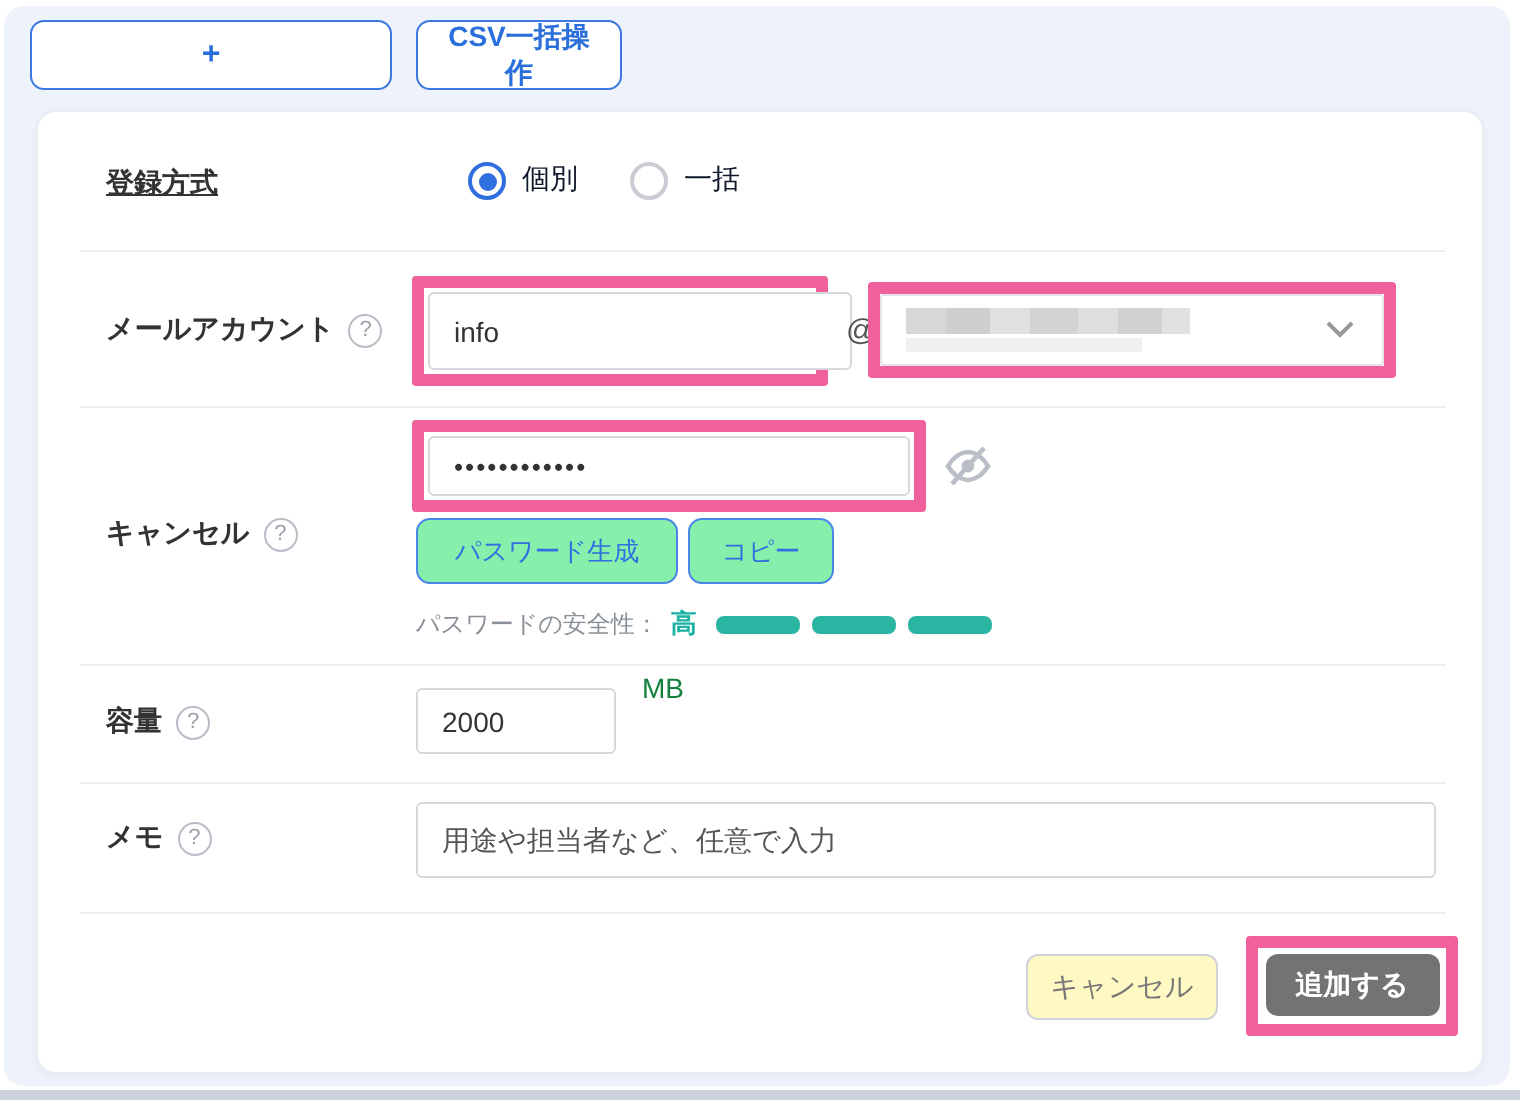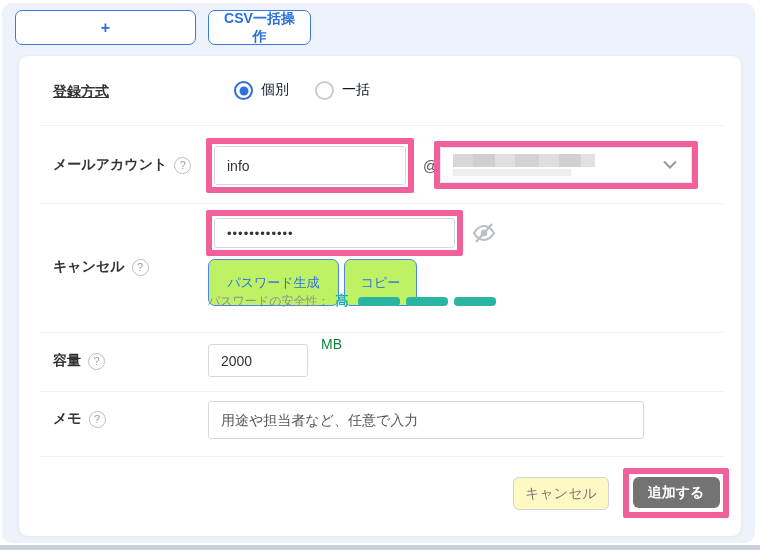--- a/index.html
+++ b/index.html
@@ -75,21 +75,21 @@
   }
   .blurwrap { display:flex; flex-direction:column; gap:2px; }
   .blur1 {
     width:142px; height:13px;
     background:linear-gradient(90deg,#d7d7d7 0 20px,#cfcfcf 20px 42px,#e0e0e0 42px 62px,#d3d3d3 62px 86px,#dedede 86px 106px,#d1d1d1 106px 128px,#e1e1e1 128px 142px);
   }
   .blur2 { width:118px; height:7px; background:#efefef; }
   .chev { position:absolute; right:14px; top:50%; transform:translateY(-50%); }
   
   .pwbtn {
-    position:absolute; height:47px; background:#bef264; border:1px solid #4a86e8; border-radius:7px;
+    position:absolute; height:33px; background:#86efac; border:1px solid #4a86e8; border-radius:7px;
     color:#2f6fe0; font-size:13px; display:flex; align-items:center; justify-content:center;
     cursor:pointer; padding:0 10px;
   }
   .eye { position:absolute; cursor:pointer; }
   .strength { position:absolute; left:189px; display:flex; align-items:center; gap:6px; }
   .strength .slabel { font-size:12px; color:#8a9097; }
   .strength .sval { font-size:13px; color:#1db3a2; font-weight:bold; margin-right:4px; }
   .sbar { width:42px; height:9px; border-radius:4px; background:#29b5a2; }
   
   .btn-cancel {
@@ -133,21 +133,21 @@
     </div>
   </div>
   <div class="divider" style="top:69px;"></div>
 
   <div>
     <div class="flabel" style="top:100px;align-items:center;">
       <span>メールアカウント</span>
       <span class="qicon">?</span>
     </div>
     <div class="hl" style="left:187px; top:82px; width:208px; height:55px;">
-      <input class="tinput" style="width: 192px; height: 39px; margin: 2px;" type="text" value="info">
+      <input class="tinput" style="width: 212px; height: 39px; margin: 2px;" type="text" value="info">
     </div>
     <div class="at" style="left:404px; top:101px;">@</div>
     <div class="hl" style="left:415px; top:85px; width:264px; height:48px;">
       <div class="selectbox">
         <div class="blurwrap">
           <div class="blur1"></div>
           <div class="blur2"></div>
         </div>
         <svg class="chev" width="14" height="9" viewBox="0 0 14 9">
           <polyline points="1,1 7,7 13,1" fill="none" stroke="#999" stroke-width="2"></polyline>
@@ -165,21 +165,21 @@
     <div class="hl" style="left:187px; top:154px; width:257px; height:46px;">
       <input class="tinput" style="width: 241px; height: 30px; margin: 2px; letter-spacing: 1px; font-size: 13px;" type="text" value="••••••••••••">
     </div>
     <svg class="eye" style="left:452px; top:165px;" width="26" height="24" viewBox="0 0 26 24">
       <path d="M3 12 C6 7 10 5 13 5 C16 5 20 7 23 12 C20 17 16 19 13 19 C10 19 6 17 3 12 Z" fill="none" stroke="#b9bec7" stroke-width="2.2"></path>
       <circle cx="13" cy="12" r="3.2" fill="#b9bec7"></circle>
       <line x1="5" y1="21" x2="21" y2="3" stroke="#b9bec7" stroke-width="2.4"></line>
     </svg>
     <button class="pwbtn" style="left:189px; top:203px; width:131px;">パスワード生成</button>
     <button class="pwbtn" style="left:325px; top:203px; width:73px;">コピー</button>
-    <div class="strength" style="top:236px;">
+    <div class="strength" style="top:247px;">
       <span class="slabel">パスワードの安全性：</span>
       <span class="sval">高</span>
       <span class="sbar"></span>
       <span class="sbar"></span>
       <span class="sbar"></span>
     </div>
   </div>
   <div class="divider" style="top:276px;"></div>
 
   <div>
@@ -190,21 +190,21 @@
     <input class="tinput" style="position: absolute; left: 189px; top: 288px; width: 100px; height: 33px;" type="text" value="2000">
     <span style="position:absolute; left:302px; top:280px; font-size:14px; color:#15803d;">MB</span>
   </div>
   <div class="divider" style="top:335px;"></div>
 
   <div>
     <div class="flabel" style="top:354px;">
       <span>メモ</span>
       <span class="qicon">?</span>
     </div>
-    <input class="tinput" style="position: absolute; left: 189px; top: 345px; width: 436px; height: 38px;" type="text" placeholder="用途や担当者など、任意で入力">
+    <input class="tinput" style="position: absolute; left: 189px; top: 345px; width: 510px; height: 38px;" type="text" placeholder="用途や担当者など、任意で入力">
   </div>
   <div class="divider" style="top:400px;"></div>
 
   <div>
     <button class="btn-cancel">キャンセル</button>
     <div class="hl" style="left:604px; top:412px; width:106px; height:50px;">
       <button class="btn-submit">追加する</button>
     </div>
   </div>
 

